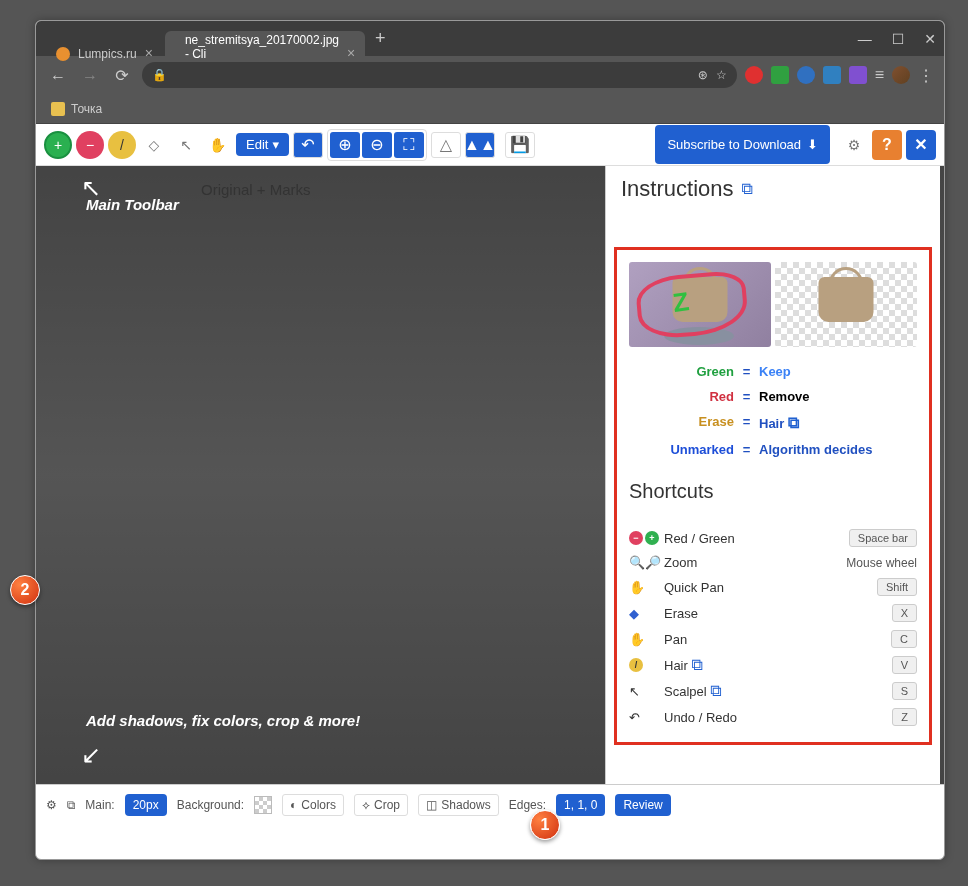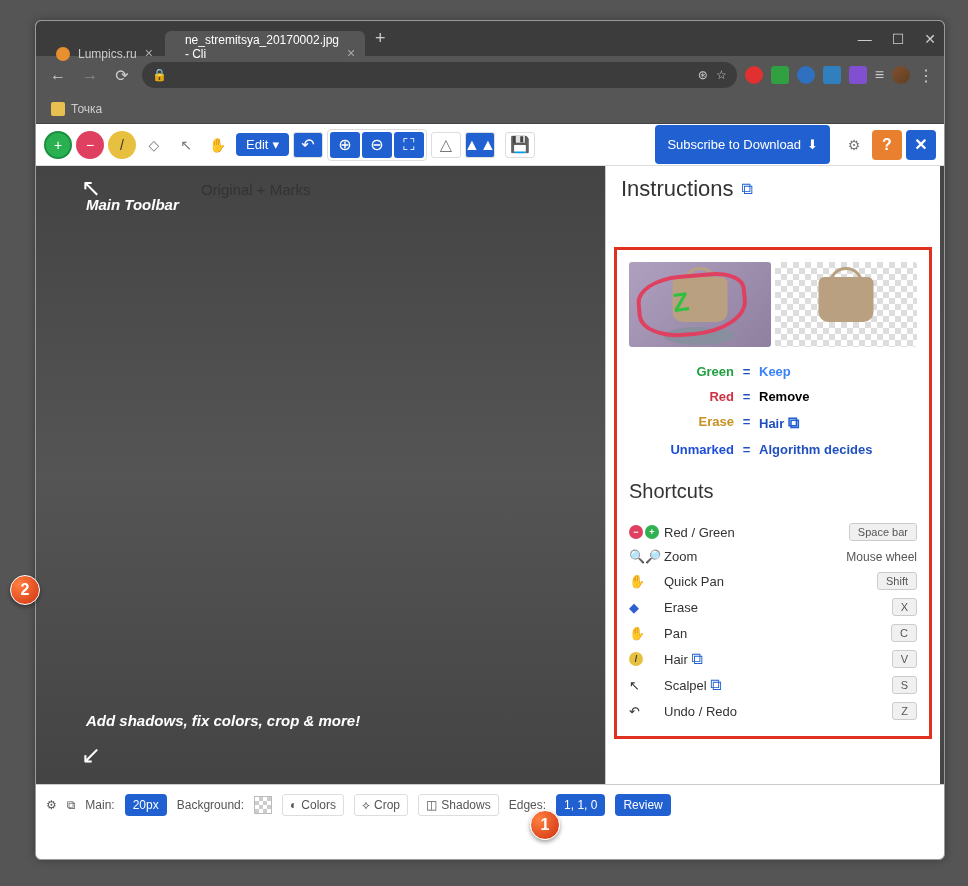--- a/index.html
+++ b/index.html
@@ -61,21 +61,21 @@
 .demo-right{flex:1;height:85px;background:repeating-conic-gradient(#ddd 0 25%,#fff 0 50%) 0 0/12px 12px;position:relative;border-radius:3px}
 .bag-shape{position:absolute;top:15px;left:50%;transform:translateX(-50%);width:55px;height:45px;background:#b8a080;border-radius:6px 6px 10px 10px}
 .bag-handle{position:absolute;top:5px;left:50%;transform:translateX(-50%);width:35px;height:20px;border:3px solid #b8a080;border-bottom:none;border-radius:18px 18px 0 0}
 .green-z{position:absolute;top:25px;left:44px;color:#30c040;font-size:26px;font-weight:bold;transform:rotate(-8deg)}
 .red-scribble{position:absolute;top:12px;left:8px;width:110px;height:62px;border:4px solid #e04060;border-radius:40% 30% 50% 40%;transform:rotate(-5deg)}
 .pedestal{position:absolute;bottom:2px;left:35px;width:70px;height:18px;background:#8890a0;border-radius:50%}
 .legend-row{display:flex;align-items:flex-start;padding:5px 0;font-size:13px}
 .legend-label{width:105px;text-align:right;font-weight:bold}
 .legend-eq{width:25px;text-align:center;color:#2050c0;font-weight:bold}
 .legend-val{font-weight:bold}
-.shortcuts-title{font-size:20px;color:#333;margin:18px 0 16px 0}
+.shortcuts-title{font-size:20px;color:#333;margin:18px 0 22px 0}
 .shortcut-row{display:flex;align-items:center;padding:4px 0;font-size:13px;color:#333}
 .sc-icon{width:35px;display:flex;align-items:center;gap:2px}
 .sc-label{flex:1}
 .sc-key{background:#f0f0f0;border:1px solid #ccc;border-radius:3px;padding:2px 8px;font-size:11px;color:#555}
 .mini-circle{width:14px;height:14px;border-radius:50%;display:inline-flex;align-items:center;justify-content:center;font-size:9px;color:#fff;font-weight:bold}
 .bottombar{height:40px;background:#fff;border-top:1px solid #ccc;display:flex;align-items:center;padding:0 10px;gap:10px;font-size:12px;color:#555}
 .bb-chip{background:#2060d0;color:#fff;padding:4px 8px;border-radius:4px;font-size:12px}
 .bb-checker{width:18px;height:18px;background:repeating-conic-gradient(#ccc 0 25%,#fff 0 50%) 0 0/8px 8px;border:1px solid #bbb}
 .bb-item{display:flex;align-items:center;gap:4px;border:1px solid #ddd;border-radius:3px;padding:3px 7px}
 .callout{position:absolute;width:30px;height:30px;background:radial-gradient(circle at 30% 30%,#ff8040,#d03010);border-radius:50%;color:#fff;display:flex;align-items:center;justify-content:center;font-weight:bold;font-size:16px;box-shadow:0 2px 4px rgba(0,0,0,0.4);border:1px solid #fff}

